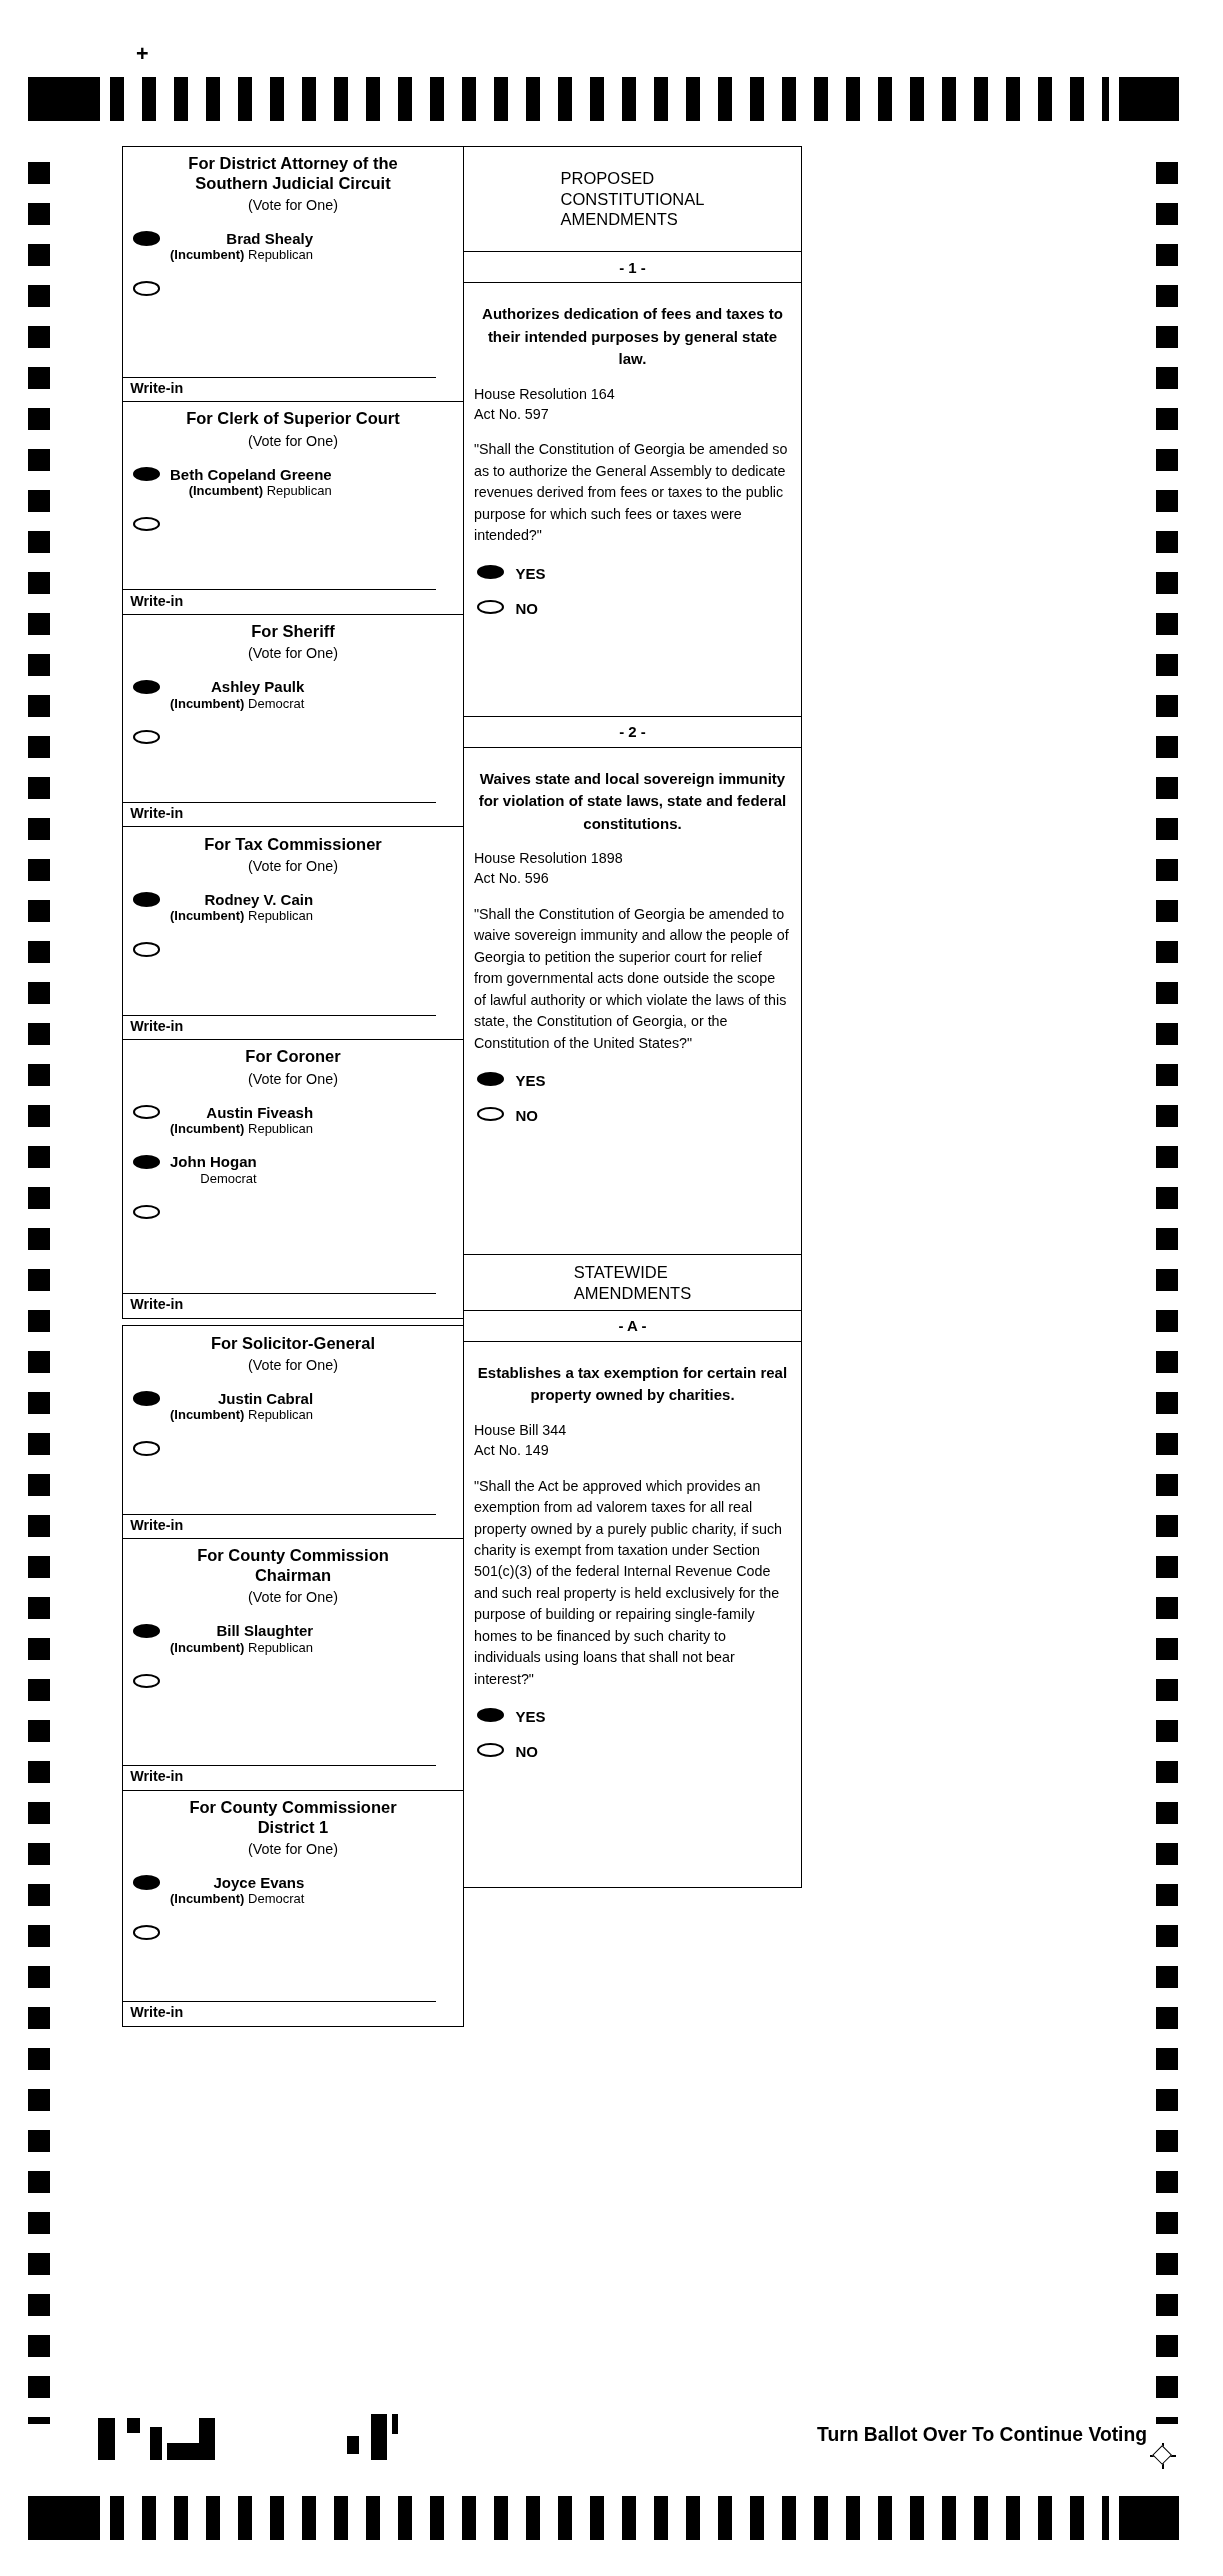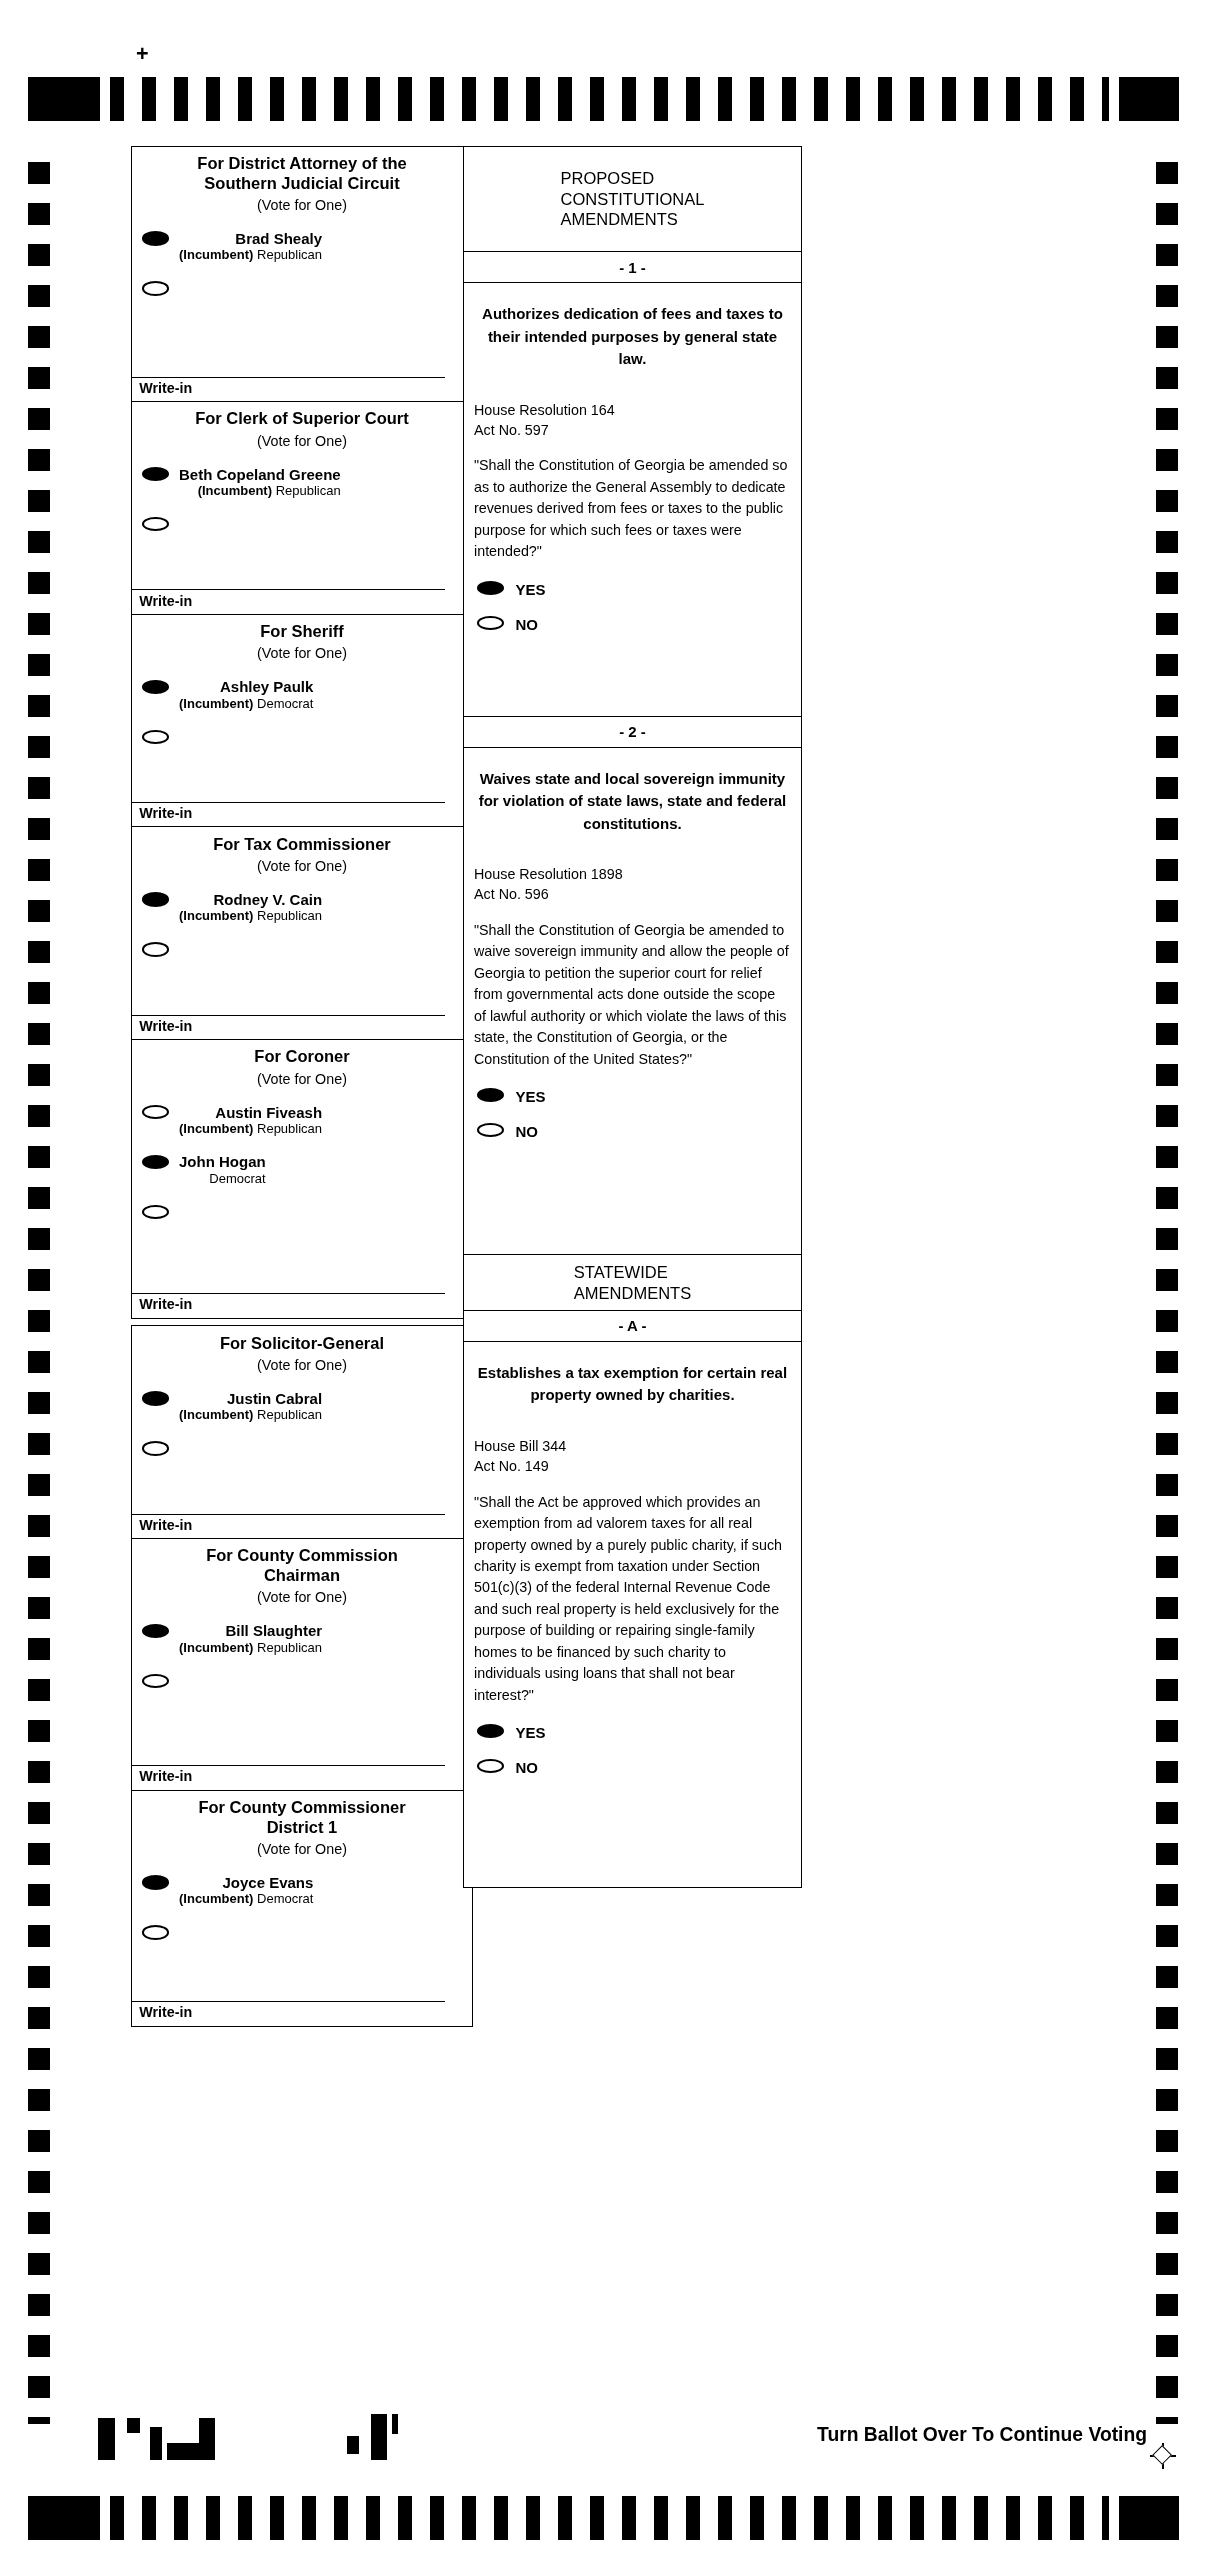--- a/index.html
+++ b/index.html
@@ -16,21 +16,21 @@
   .timing-bottom { top:2496px; }
   .block-l { width:72px; background:#000; }
   .block-r { width:60px; background:#000; }
   .bars { flex:1; margin:0 10px; background:repeating-linear-gradient(to right,#000 0 14.3px,transparent 14.3px 32px); }
   .timing-left, .timing-right { position:absolute; top:162px; width:21.5px; height:2262px;
       background:repeating-linear-gradient(to bottom,#000 0 21.5px,transparent 21.5px 41px); }
   .timing-left { left:28px; }
   .timing-right { left:1156px; }
 
   
-  .col-left  { position:absolute; left:131px; top:147px; width:342px; }
+  .col-left  { position:absolute; left:122px; top:147px; width:342px; }
   .col-right { position:absolute; left:463px; top:147px; width:339px; }
 
   .contest, .measure, .m-header { border:1.4px solid #000; background:#fff; margin-top:-1.4px; }
   .gap-above { margin-top:6.4px; }
 
   .contest { display:flex; flex-direction:column; padding-top:7.2px; }
   .c-title { font-size:16.5px; font-weight:bold; text-align:center; line-height:1.2; white-space:pre-line; }
   .c-instr { font-size:14.3px; text-align:center; margin-top:3.6px; }
   .cand { display:flex; align-items:flex-start; padding-left:10px; margin-top:17px;text-align:right; }
   .oval { flex:0 0 auto; width:27px; height:14.3px; border:2.1px solid #000; border-radius:50%; background:#fff; }
@@ -42,21 +42,21 @@
   .writein { margin-top:auto; padding-bottom:5.7px; }
   .wline { border-top:1.4px solid #000; width:92%; margin-top:13px; }
   .wlabel { font-size:14.3px; font-weight:bold; padding:2.1px 0 0 7.2px; }
 
   .m-header { font-size:16.5px; font-weight:normal; text-align:left; line-height:1.25;
       white-space:pre-line; display:flex; align-items:center; justify-content:center; }
   .measure { display:flex; flex-direction:column; padding:0 10px; }
   .m-num { font-size:15px; font-weight:bold; text-align:center; padding:6.4px 0;
       border-bottom:1.4px solid #000; margin:0 -10px; }
   .m-summary { font-size:15px; font-weight:bold; line-height:1.5; margin-top:20px;text-align:center; }
-  .m-ref { font-size:14.3px; line-height:1.4; margin-top:29px; white-space:pre-line; }
+  .m-ref { font-size:14.3px; line-height:1.4; margin-top:13px; white-space:pre-line; }
   .m-q { font-size:14.3px; line-height:1.5; margin-top:15.8px; }
   .choice { display:flex; align-items:flex-start; padding-left:2.9px; margin-top:18px; }
   .choice .oval { margin-right:11.5px; }
   .choice-label { font-size:15px; font-weight:bold; }
 
   .turn-over { position:absolute; top:2424px; right:77px; font-size:19.3px; font-weight:bold; }
 
   
   .id-marks { position:absolute; left:98px; top:2414px; width:315px; height:50px; }
   .id-marks div { position:absolute; background:#000; }

